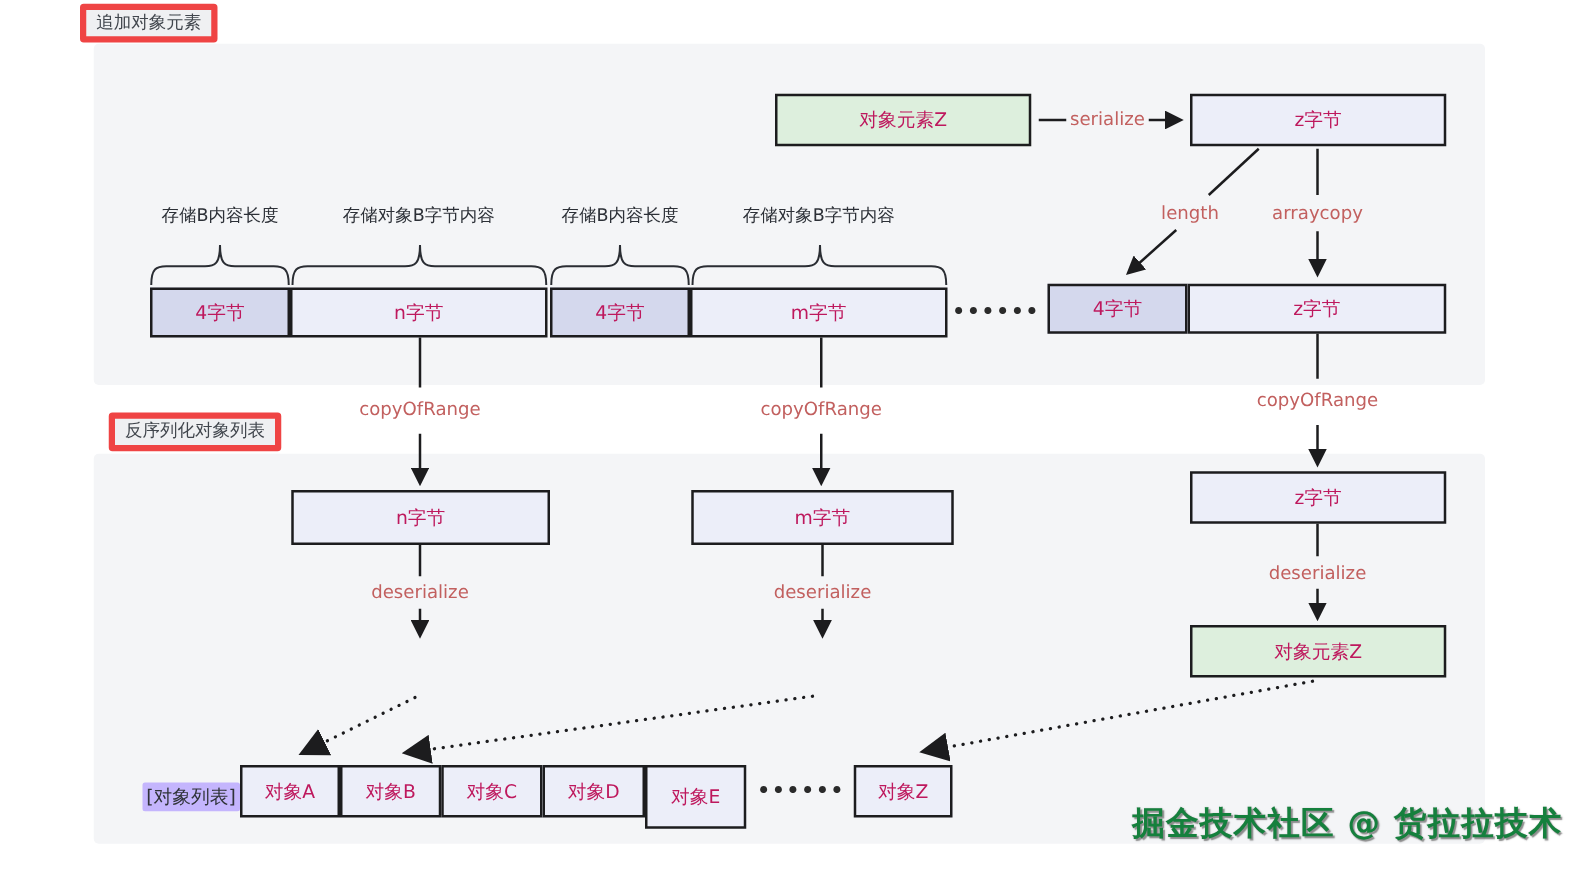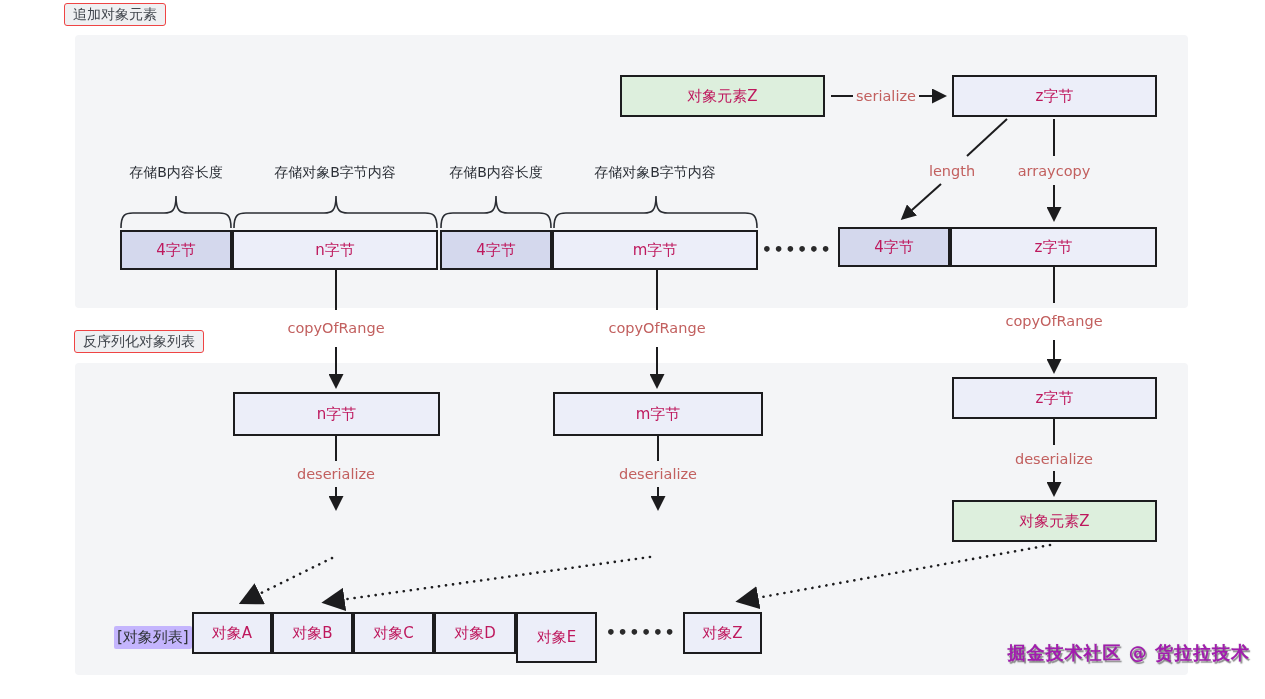--- a/index.html
+++ b/index.html
@@ -1,45 +1,45 @@
 <!DOCTYPE html>
 <html><head>
 <meta charset="utf-8">
 <style>
   html,body{margin:0;padding:0;background:#fff;}
   .stage{position:relative;width:1265px;height:699px;background:#ffffff;
          font-family:"DejaVu Sans","Liberation Sans",sans-serif;overflow:hidden;}
   .panel{position:absolute;background:#f4f5f7;border-radius:4px;}
   .badge{position:absolute;font-size:14px;color:#41464d;background:#eff0f2;
-         border:1px solid #ef4444;border-radius:3px;padding:2px 8px;line-height:17px;white-space:nowrap;}
+         border:5px solid #ef4444;border-radius:3px;padding:2px 8px;line-height:17px;white-space:nowrap;}
   .box{position:absolute;box-sizing:border-box;border:2px solid #1c1c1e;display:flex;
        align-items:center;justify-content:center;font-size:15px;color:#be185d;background:#eceef9;}
   .box.len{background:#d4d8ed;}
   .box.green{background:#ddefdd;}
   .rlabel{position:absolute;transform:translateX(-50%);font-size:14.5px;color:#c2605f;white-space:nowrap;}
   .slabel{position:absolute;transform:translateX(-50%);font-size:14px;color:#2c3037;white-space:nowrap;}
   .dots{position:absolute;transform:translate(-50%,-50%);font-size:16px;font-weight:bold;
         letter-spacing:1.5px;color:#2a2a2a;white-space:nowrap;}
   .listlabel{position:absolute;font-size:15px;color:#2f3338;background:#c4b5fd;
              padding:2px 3px;border-radius:2px;white-space:nowrap;}
-  .watermark{position:absolute;right:15px;top:641px;font-size:18px;font-weight:bold;color:#a21caf;
+  .watermark{position:absolute;right:15px;top:641px;font-size:26px;font-weight:bold;color:#15803d;
              letter-spacing:1px;white-space:nowrap;
              text-shadow:1.5px 1.5px 1px rgba(120,120,120,0.85),0 0 1px rgba(150,150,150,0.6);}
   svg.overlay{position:absolute;left:0;top:0;pointer-events:none;}
 </style>
 </head>
 <body>
 
 <div class="stage">
 
   <div class="panel" style="left:75px;top:35px;width:1113px;height:273px"></div>
   <div class="panel" style="left:75px;top:363px;width:1113px;height:312px"></div>
 
   <div class="badge" style="left:64px;top:3px">追加对象元素</div>
-  <div class="badge" style="left:74px;top:330px">反序列化对象列表</div>
+  <div class="badge" style="left:87px;top:330px">反序列化对象列表</div>
 
   <div class="box green" style="left:620px;top:75px;width:205px;height:42px">对象元素Z</div>
   <div class="rlabel" style="left:886px;top:88px">serialize</div>
   <div class="box" style="left:952px;top:75px;width:205px;height:42px">z字节</div>
 
   <div class="rlabel" style="left:952px;top:163px">length</div>
   <div class="rlabel" style="left:1054px;top:163px">arraycopy</div>
 
   <div class="slabel" style="left:176px;top:164px">存储B内容长度</div>
   <div class="slabel" style="left:335px;top:164px">存储对象B字节内容</div>

